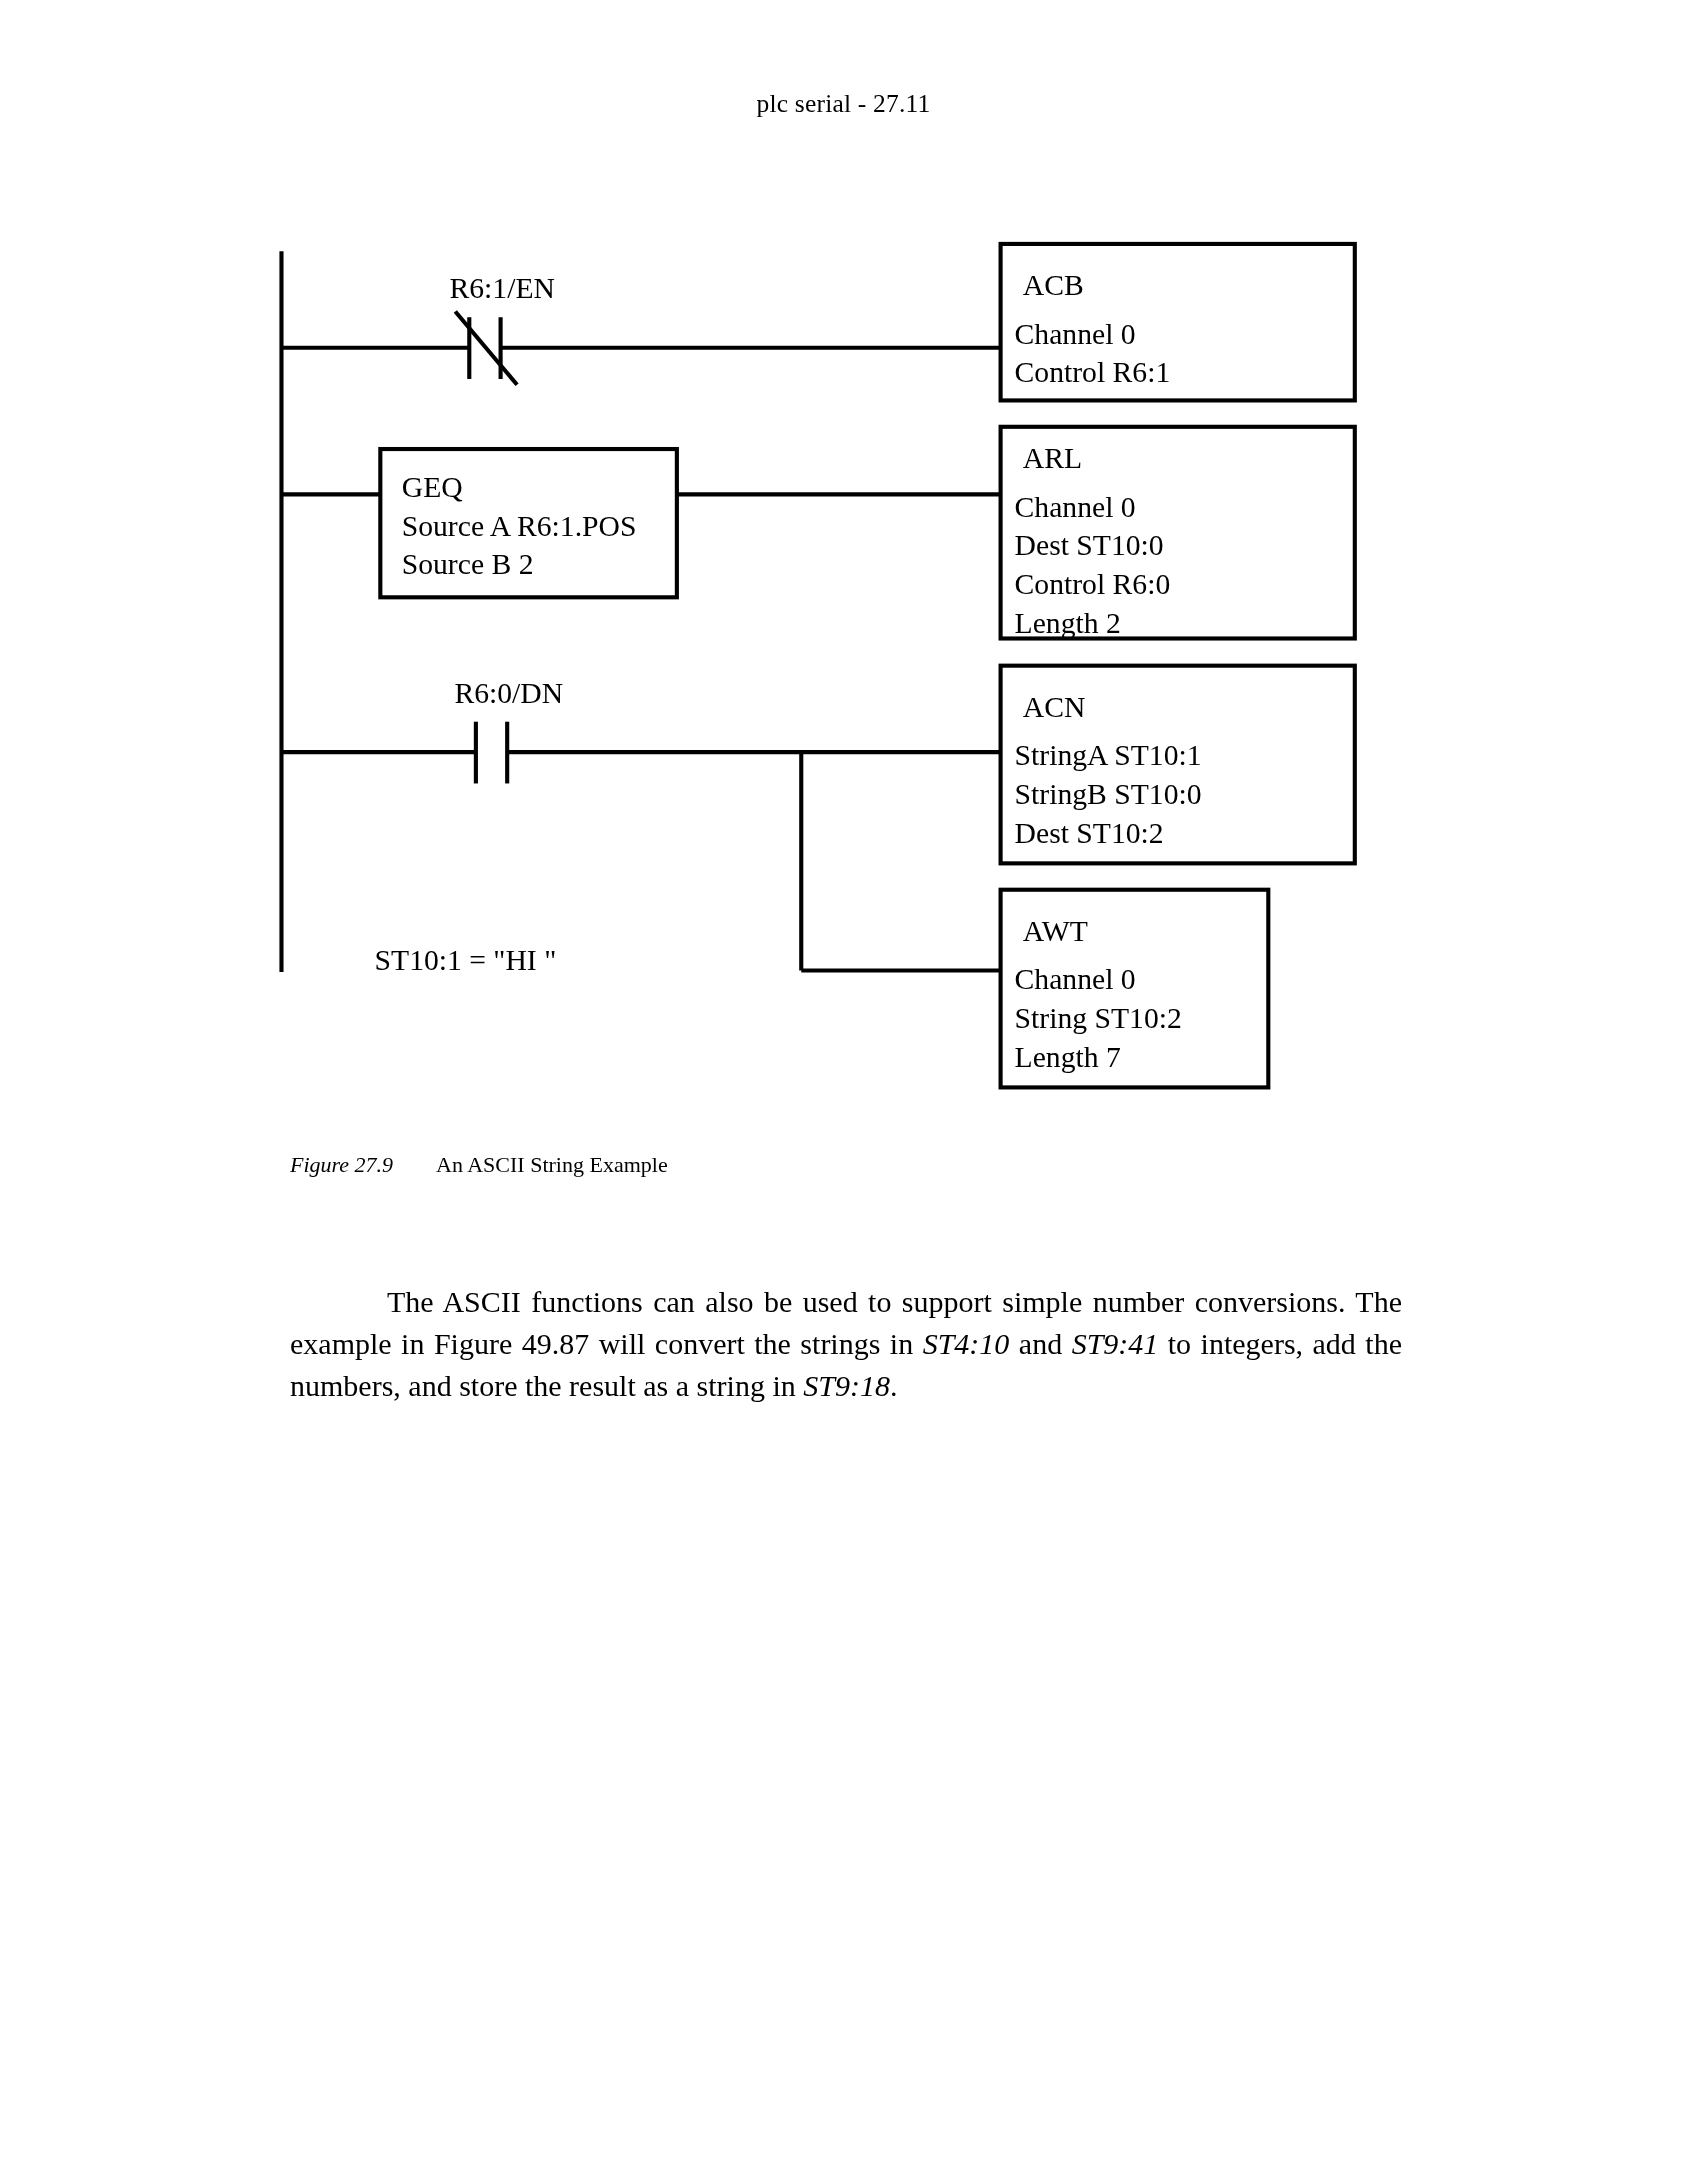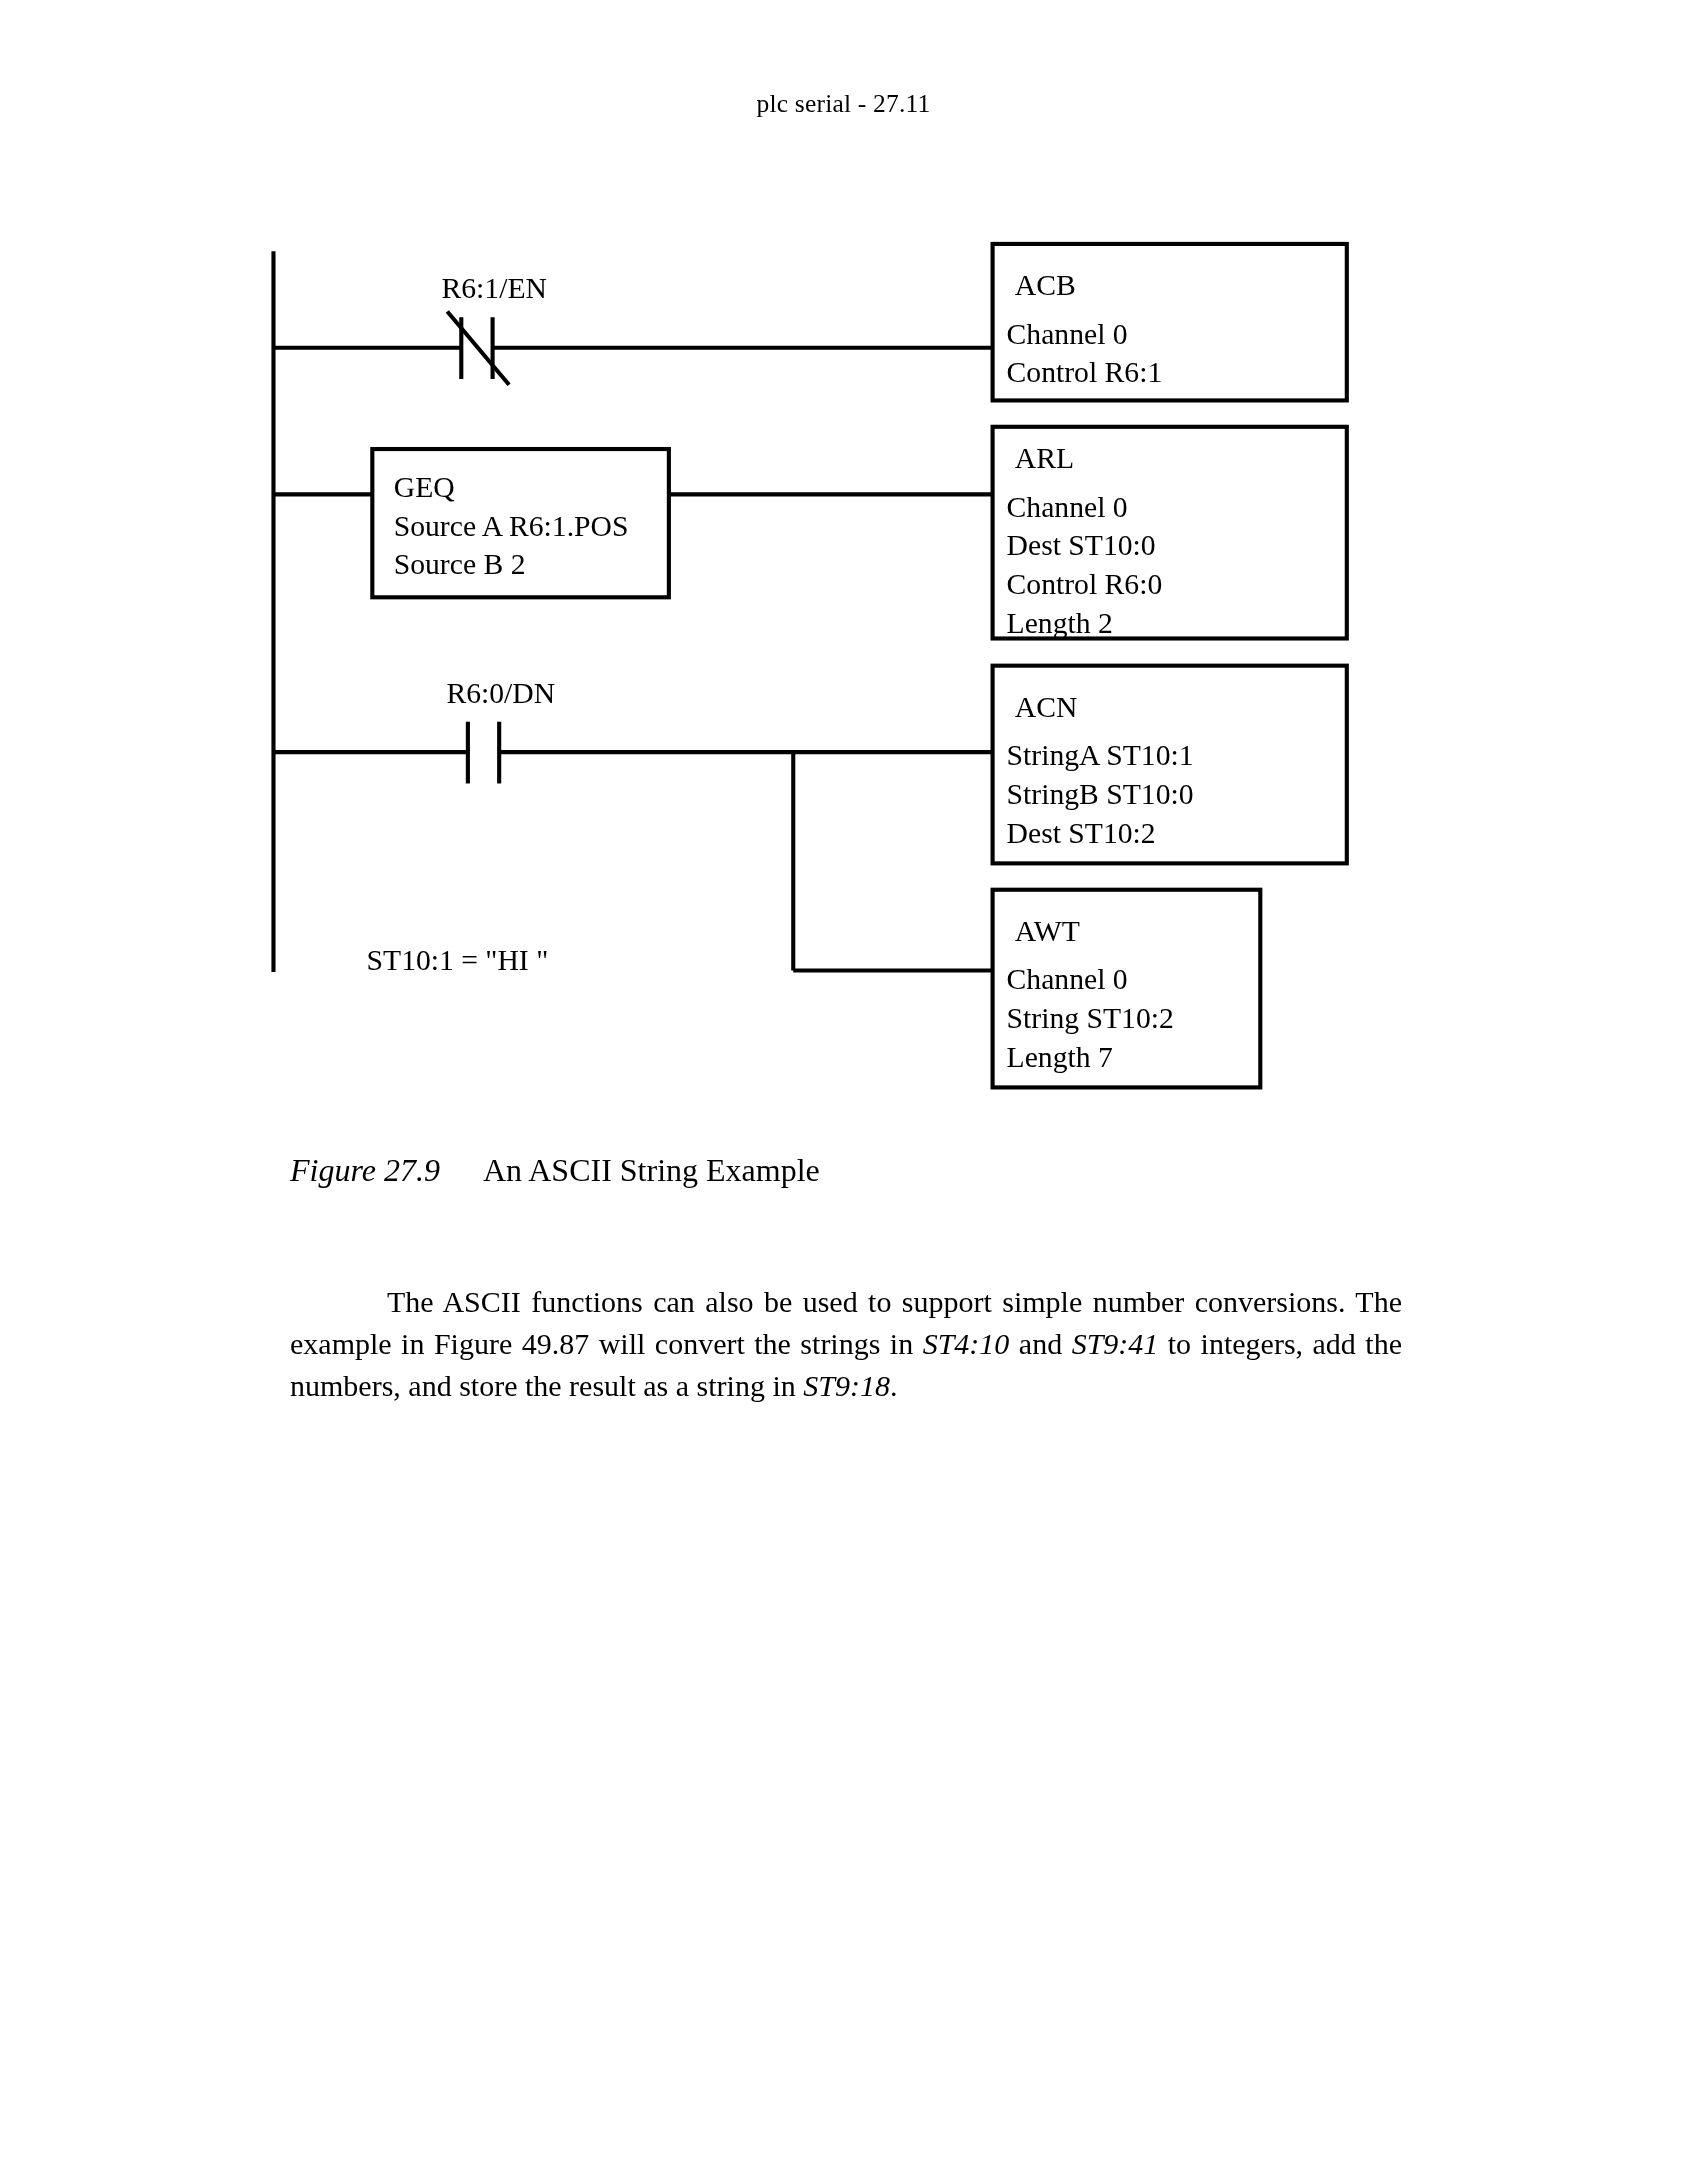--- a/index.html
+++ b/index.html
@@ -30,21 +30,21 @@
     left: 0;
     width: 1687px;
     text-align: center;
     font-size: 25.5px;
     letter-spacing: 0.2px;
   }
 
   
   .figure {
     position: absolute;
-    left: 0;
+    left: 8px;
     top: 0;
     width: 1454px;
     height: 1104px;
   }
   .figure svg { display: block; }
 
   .blk-title {
     font-size: 36px;
   }
   .blk-line {
@@ -55,21 +55,21 @@
   }
   .note-text {
     font-size: 36px;
   }
 
   
   .caption {
     position: absolute;
     left: 290px;
     top: 1152px;
-    font-size: 32px;
+    font-size: 22px;
     white-space: nowrap;
   }
   .caption .cap-num {
     font-style: italic;
   }
   .caption .cap-gap {
     display: inline-block;
     width: 43px;
   }
 

